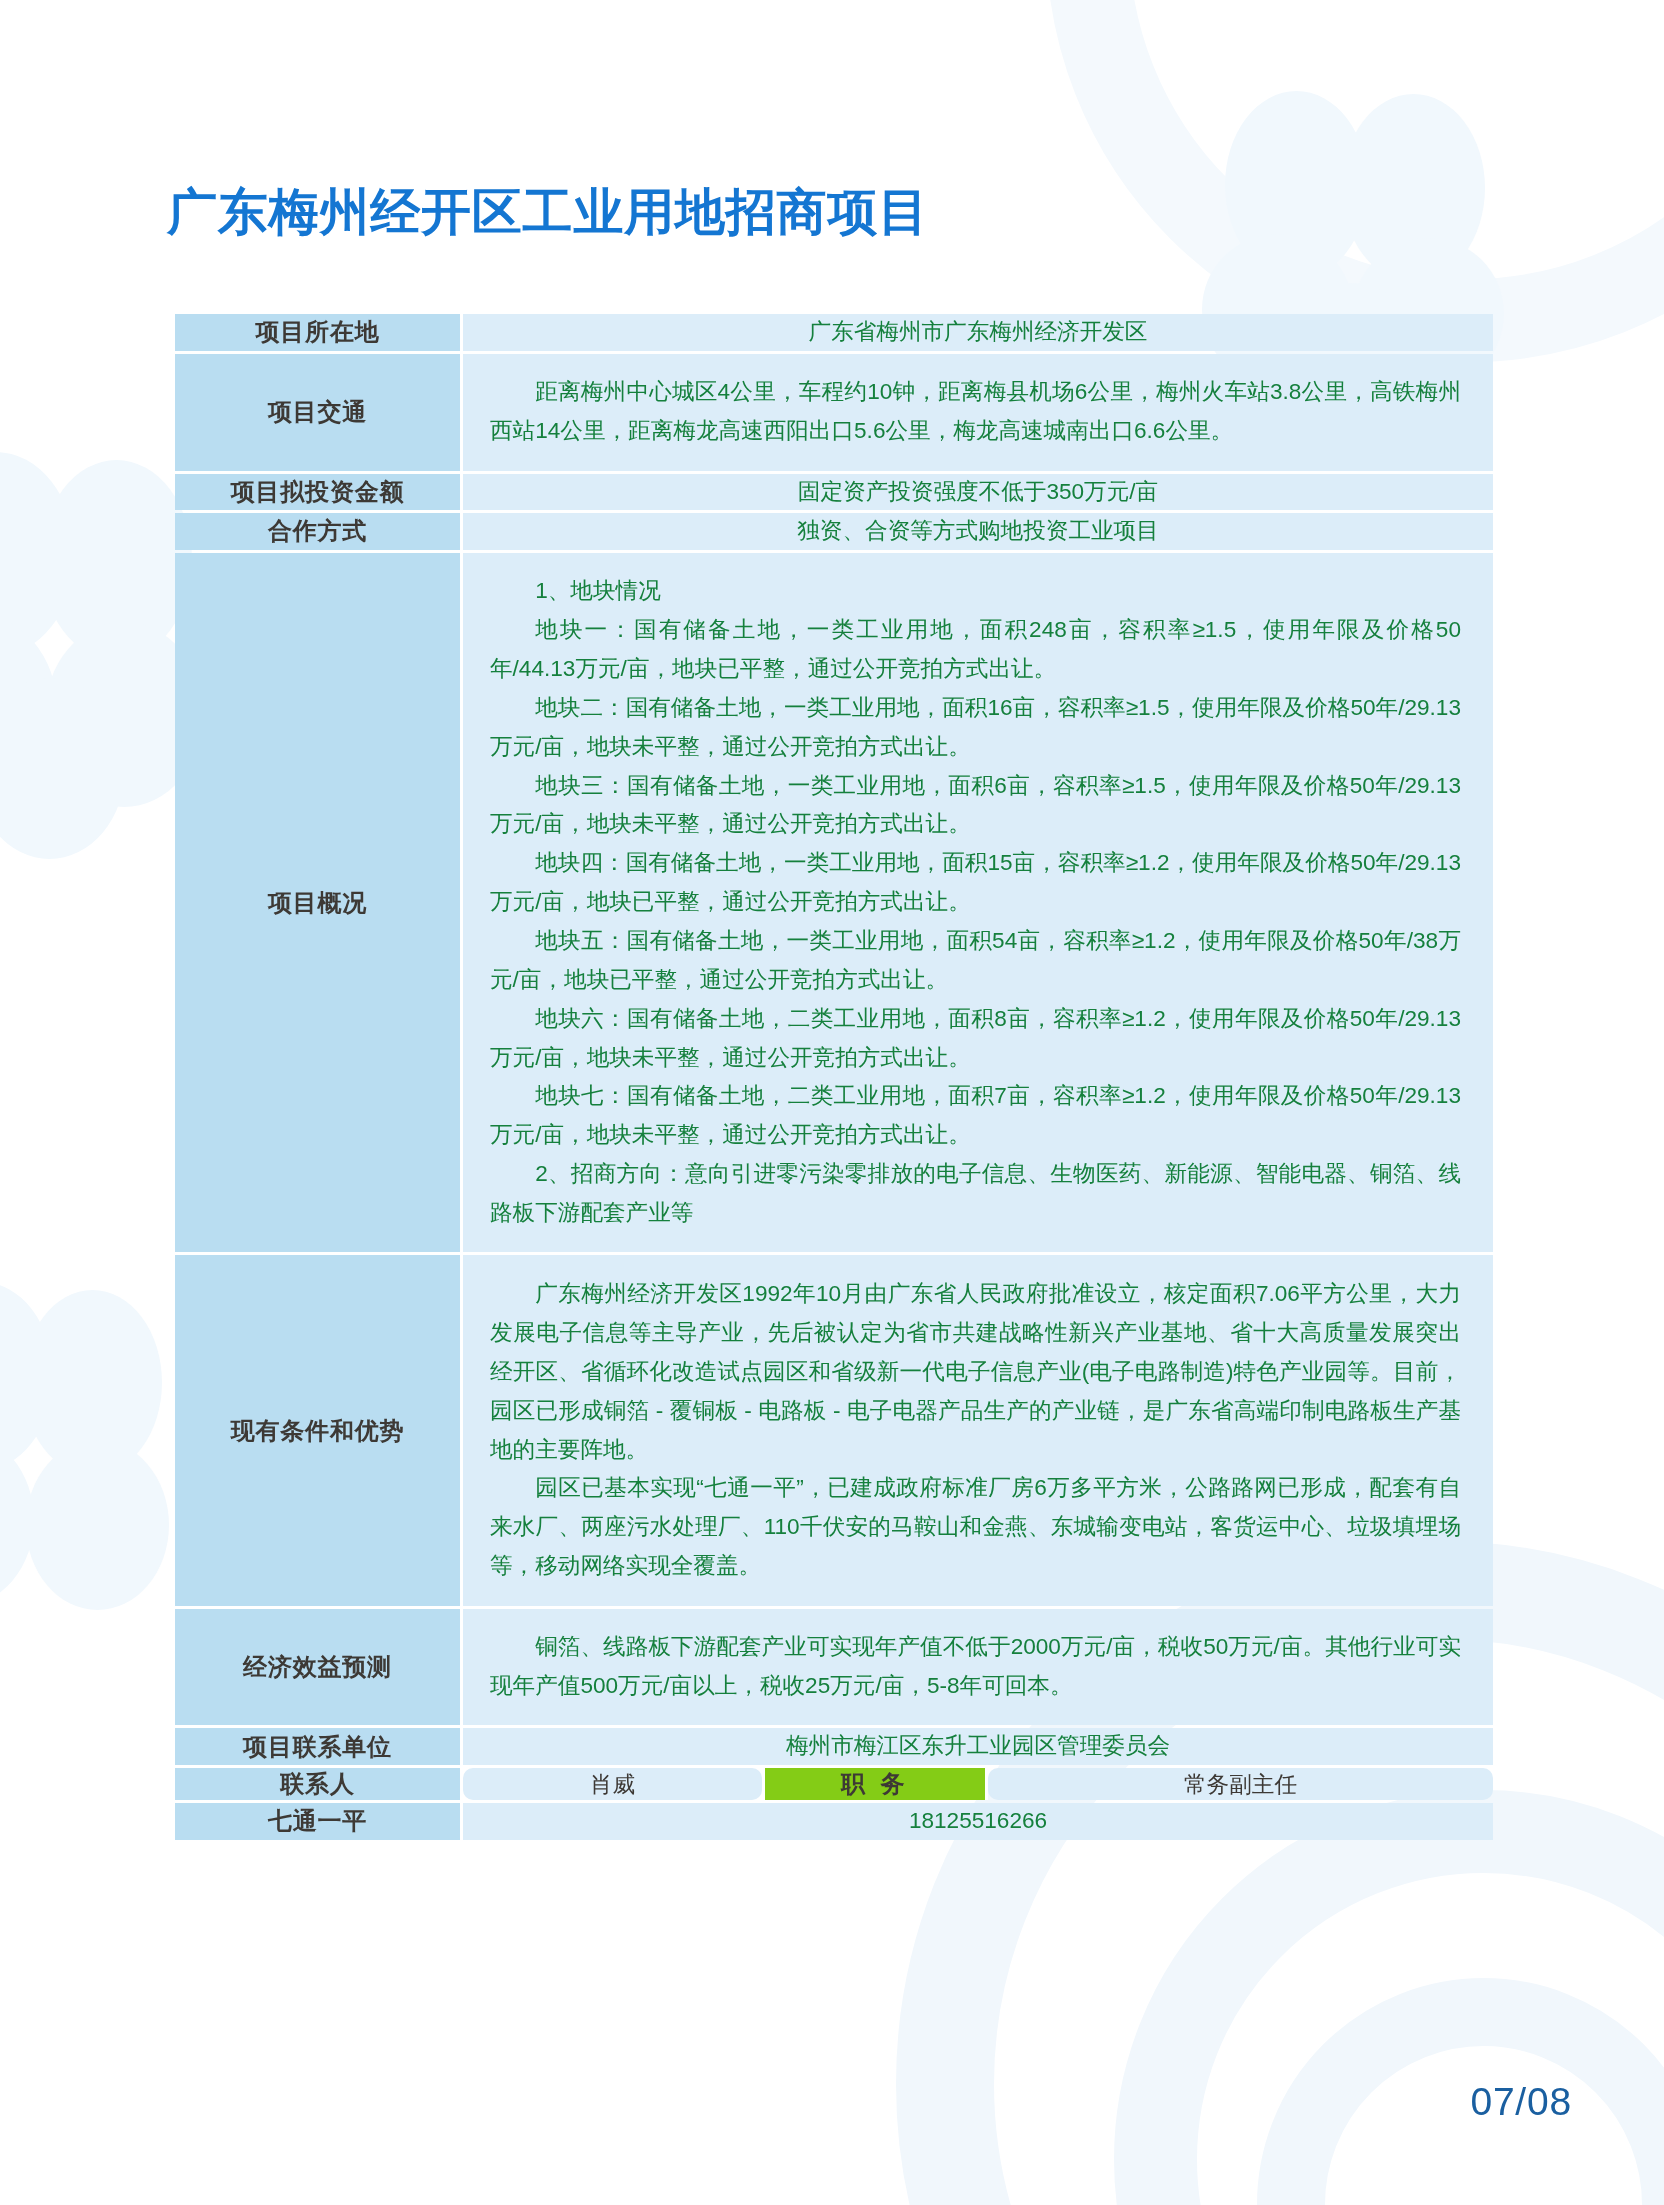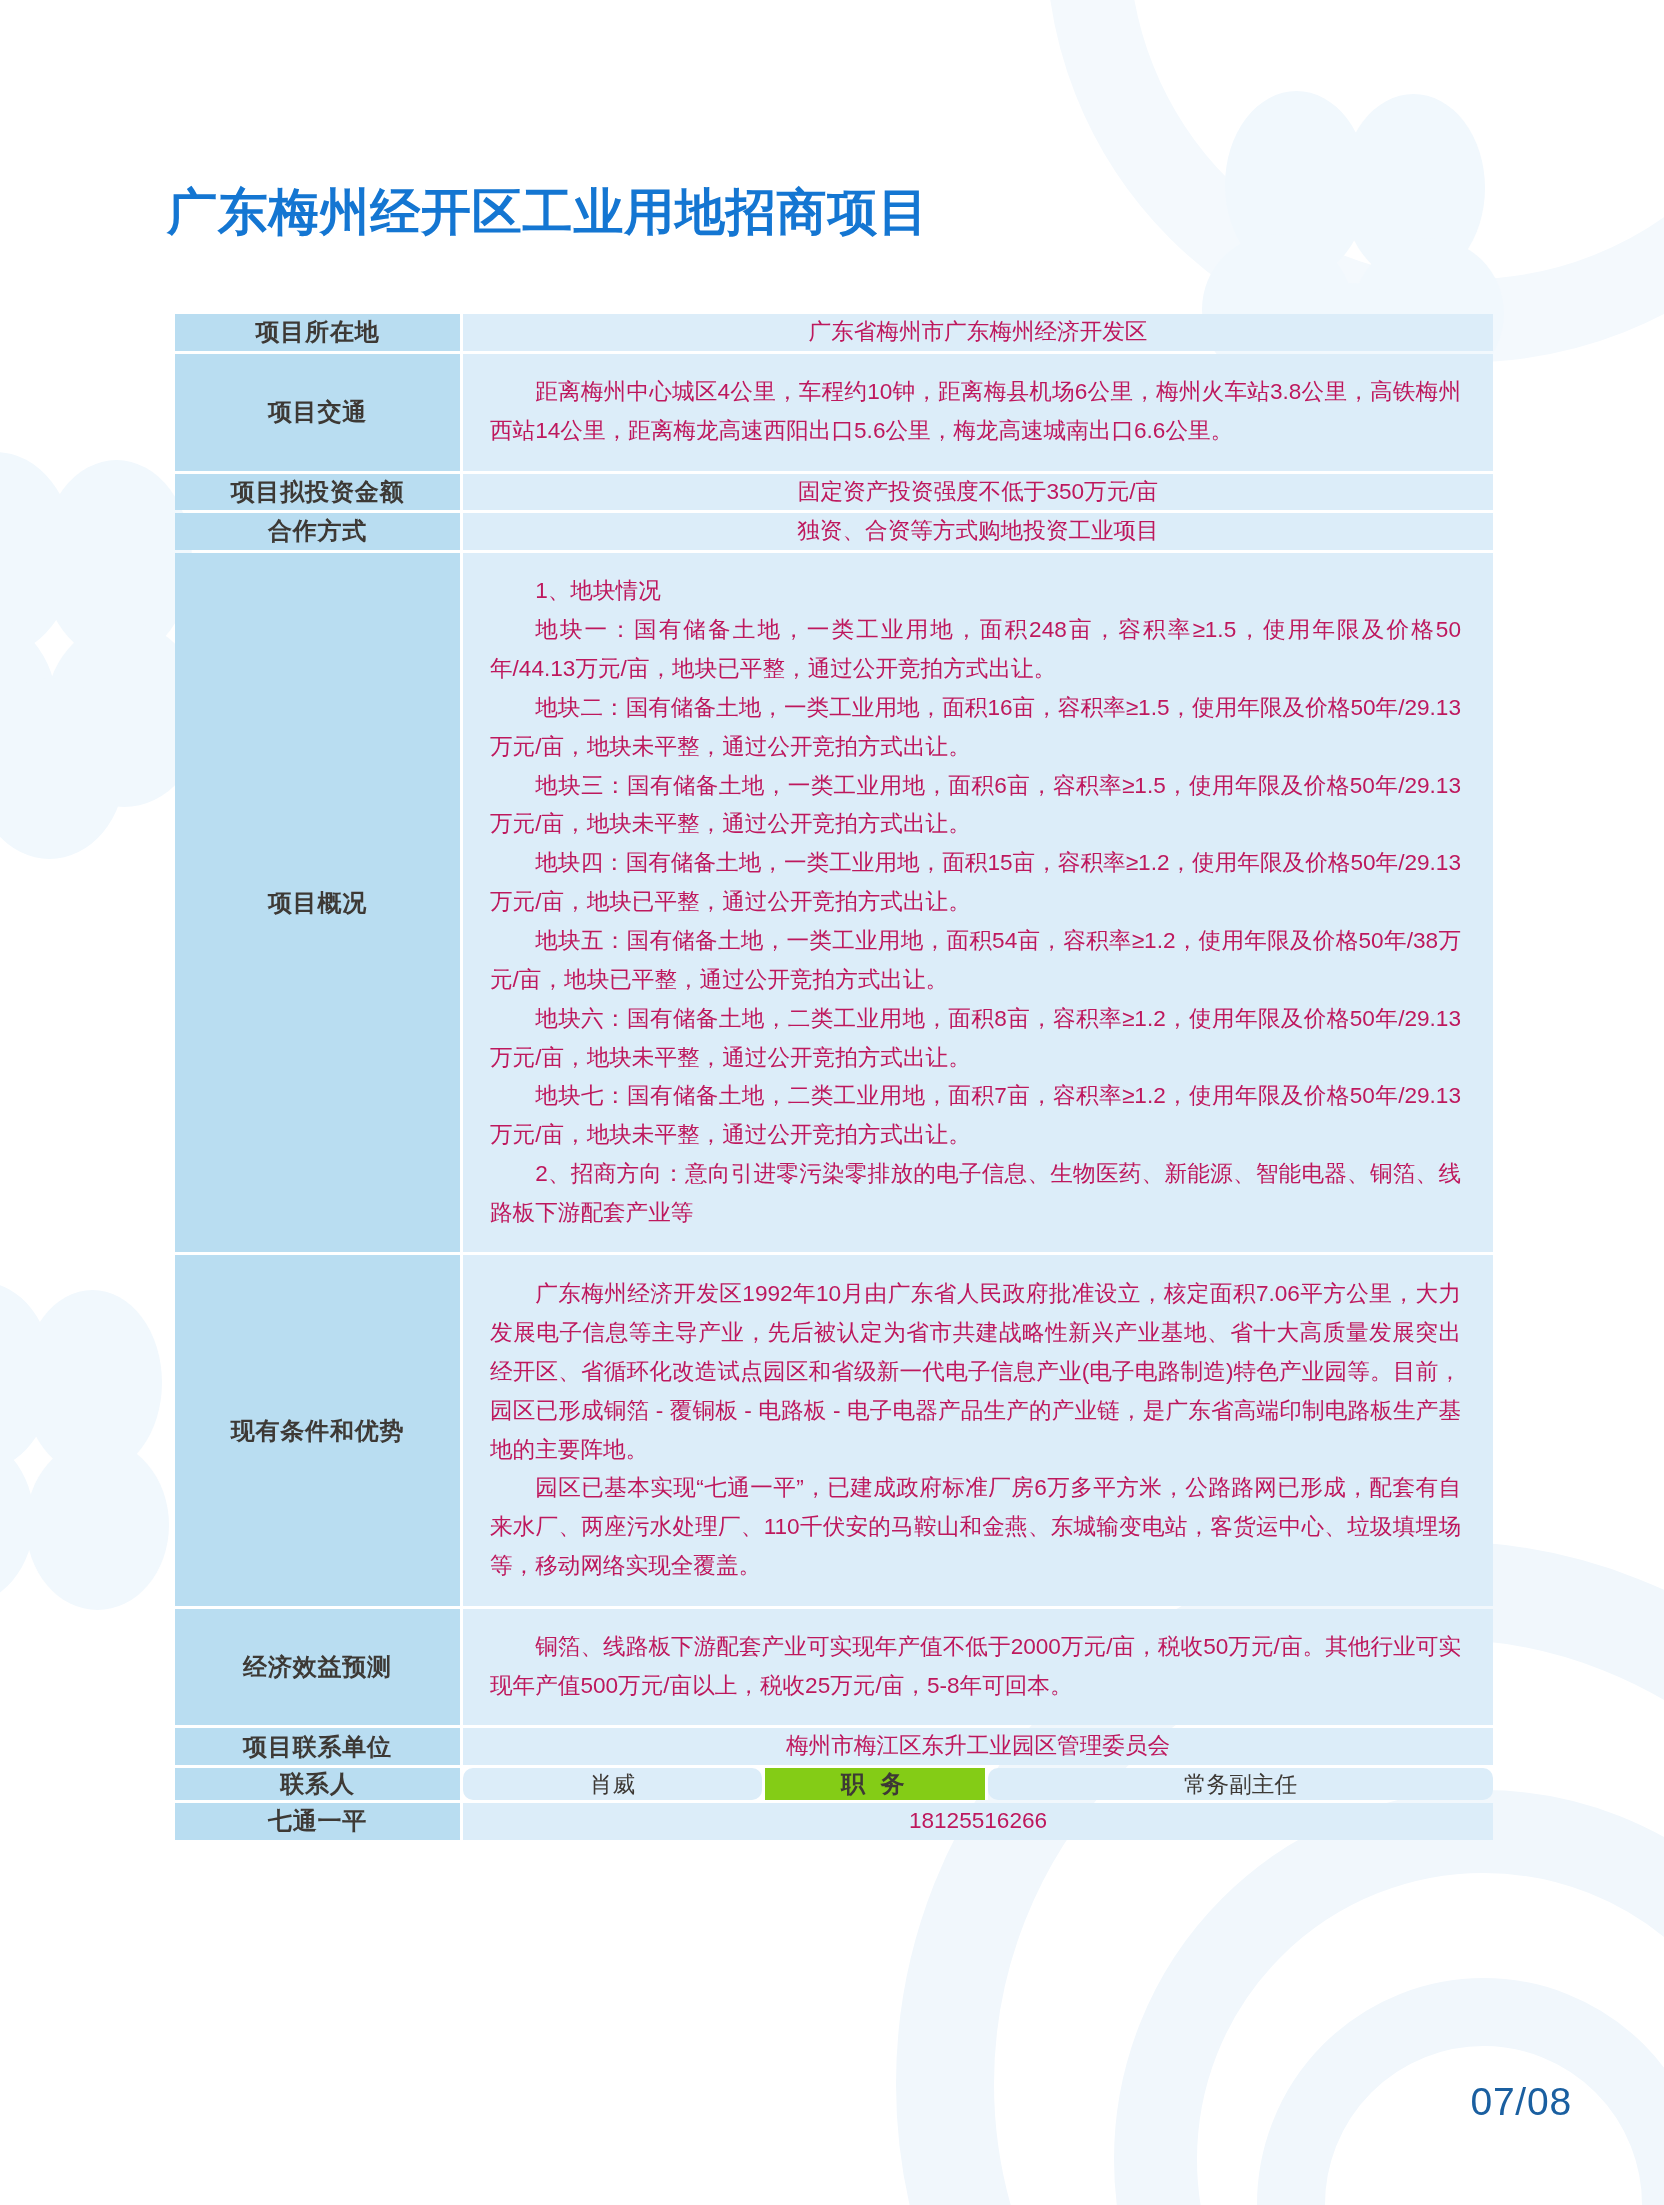--- a/index.html
+++ b/index.html
@@ -169,21 +169,21 @@
     color: #3d3935;
     font-weight: bold;
     font-size: 24px;
     text-align: center;
     letter-spacing: 0.8px;
     padding: 15px 6px;
     border-right: 3px solid #ffffff;
   }
   .val {
     background: #dcedf9;
-    color: #be185d;
+    color: #15803d;
     font-size: 22.6px;
     padding: 15px 21px;
     text-align: center;
     line-height: 1.62;
   }
   .val.para {
     text-align: justify;
     text-justify: inter-ideograph;
     padding: 19.6px 32px 19.6px 27px;
   }

